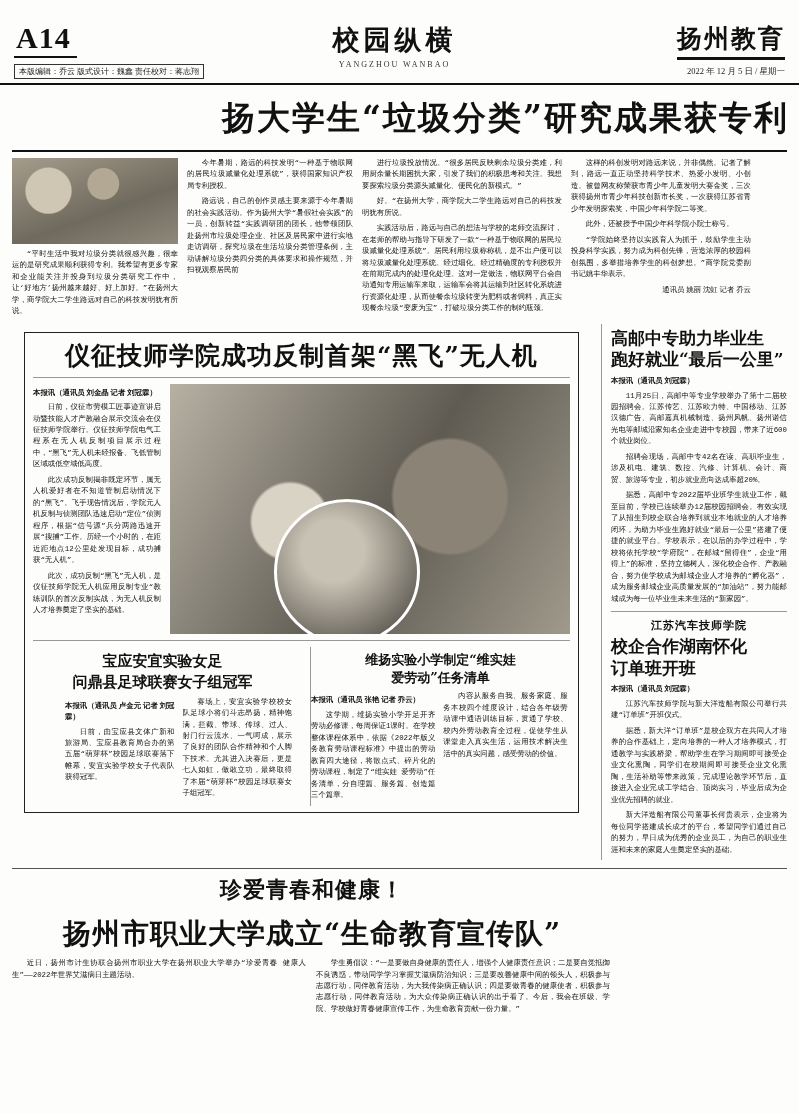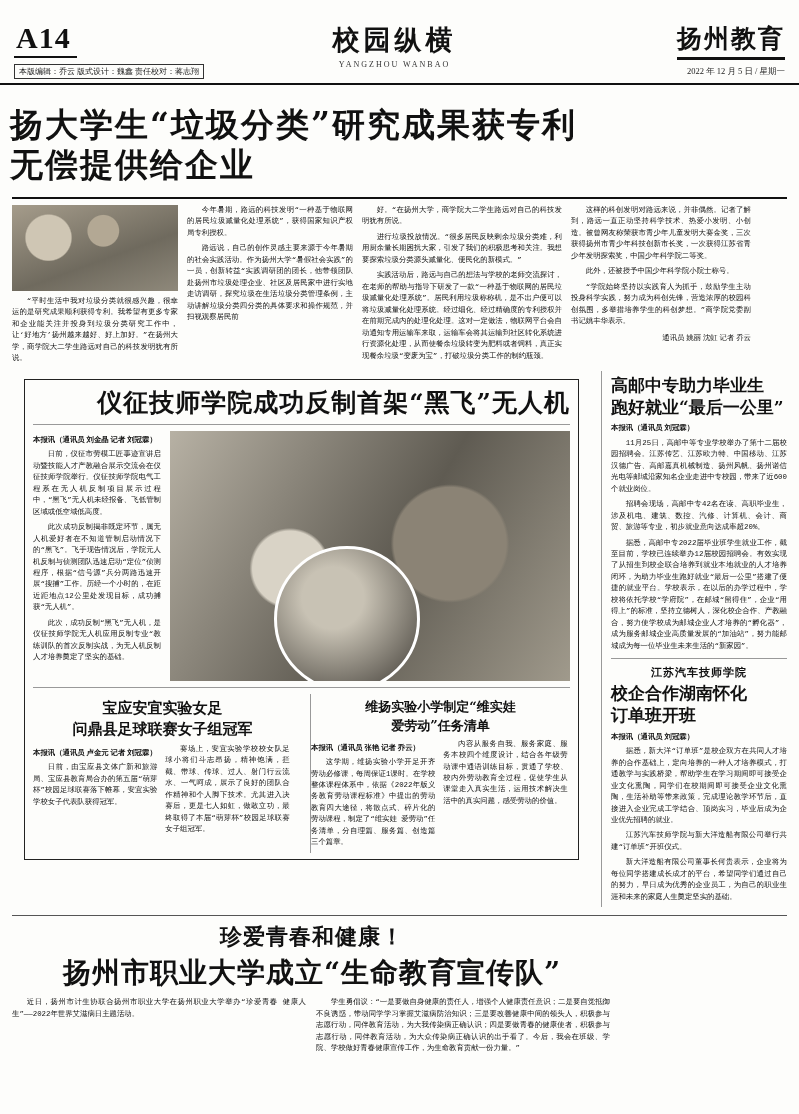--- a/index.html
+++ b/index.html
@@ -18,21 +18,21 @@
   .page-num{font-family:"Liberation Serif",serif;font-size:30px;font-weight:bold;letter-spacing:1px;border-bottom:2px solid #111;display:inline-block;padding:0 6px 2px 2px;line-height:1.05;}
   .mh-credit{margin-top:6px;font-size:8px;border:1px solid #333;display:inline-block;padding:1px 4px;color:#222;white-space:nowrap;}
   .mh-center{flex:1;text-align:center;}
   .mh-center .title{font-size:27px;font-weight:bold;letter-spacing:4px;font-family:"DejaVu Serif",serif;}
   .mh-center .sub{font-size:8px;letter-spacing:2px;color:#333;margin-top:2px;}
   .mh-right{width:250px;text-align:right;}
   .brand{font-size:25px;font-weight:bold;letter-spacing:2px;display:inline-block;border-bottom:3px solid #111;padding-bottom:2px;font-family:"DejaVu Serif",serif;}
   .mh-date{font-size:8.5px;margin-top:6px;color:#222;}
 
   
-  .headline{text-align:left;padding:20px 10px 6px 10px;}
+  .headline{text-align:right;padding:13px 10px 6px 10px;}
   .headline .l1{font-size:33px;font-weight:bold;letter-spacing:2px;line-height:1.22;font-family:"DejaVu Serif",serif;}
   .headline .l2{font-size:33px;font-weight:bold;letter-spacing:2px;line-height:1.22;font-family:"DejaVu Serif",serif;}
   .rule{height:2px;background:#111;margin:6px 12px 0 12px;}
   .rule.thin{height:1px;background:#555;}
 
   
   .cols{display:flex;padding:6px 12px 0 12px;gap:9px;}
   .col{font-size:7.4px;line-height:1.55;text-align:justify;color:#111;}
   .col p{margin:0 0 4px 0;text-indent:2em;font-family:Liberation Mono, monospace;}
 
@@ -48,30 +48,30 @@
      linear-gradient(160deg,#a59c8b 0%, #6f6a5e 60%, #8f897b 100%);}
   .ph.k2{background:
      radial-gradient(circle at 30% 55%, #d9d3c6 0 12%, transparent 13%),
      radial-gradient(circle at 70% 45%, #8b8375 0 18%, transparent 19%),
      linear-gradient(120deg,#b7b1a4 0%, #5f5b52 55%, #a09a8c 100%);}
   .circle-inset{position:absolute;left:26%;top:46%;width:140px;height:140px;border-radius:50%;border:3px solid #fff;
      background:radial-gradient(circle at 40% 35%, #c8c2b4 0 25%, #4f4b44 90%);}
 
   
   .boxed{margin:8px 12px 0 12px;border:1px solid #222;padding:8px 8px 6px 8px;}
-  .box-title{text-align:right;font-size:25px;font-weight:bold;letter-spacing:1px;font-family:"DejaVu Serif",serif;line-height:1.2;}
+  .box-title{text-align:center;font-size:25px;font-weight:bold;letter-spacing:1px;font-family:"DejaVu Serif",serif;line-height:1.2;}
 
   .sub-head{text-align:center;font-size:15px;font-weight:bold;line-height:1.3;margin:5px 0 4px 0;font-family:"DejaVu Serif",serif;}
   .sub-head.sm{font-size:13px;}
 
   .right-col-title{font-size:17px;font-weight:bold;line-height:1.28;font-family:"DejaVu Serif",serif;margin:4px 0 4px 0;}
 
   .bottom-title{text-align:center;font-weight:bold;font-family:"DejaVu Serif",serif;}
   .bt1{font-size:22px;letter-spacing:1px;}
-  .bt2{font-size:28px;letter-spacing:1px;margin-top:2px;}
+  .bt2{font-size:28px;letter-spacing:1px;margin-top:10px;}
   .hline{border-top:1px solid #999;margin:6px 0;}
 </style>
 </head>
 <body>
 
 <div class="page">
 
   <div class="masthead">
     <div class="mh-left">
       <div class="page-num">A14</div>
@@ -82,36 +82,35 @@
       <div class="sub">YANGZHOU WANBAO</div>
     </div>
     <div class="mh-right">
       <div class="brand">扬州教育</div>
       <div class="mh-date">2022 年 12 月 5 日 / 星期一</div>
     </div>
   </div>
 
   <div class="headline">
     <div class="l1">扬大学生“垃圾分类”研究成果获专利</div>
-    <div class="l2">无偿提供给企业</div>
   </div>
   <div class="rule"></div>
 
   <div class="cols">
     <div class="col" style="width:166px;">
       <div class="ph k1" style="height:86px;margin-bottom:5px;"></div>
       <p>“平时生活中我对垃圾分类就很感兴趣，很幸运的是研究成果顺利获得专利。我希望有更多专家和企业能关注并投身到垃圾分类研究工作中，让‘好地方’扬州越来越好、好上加好。”在扬州大学，商学院大二学生路远对自己的科技发明犹有所说。</p>
     </div>
     <div class="col" style="width:166px;">
       <p>今年暑期，路远的科技发明“一种基于物联网的居民垃圾减量化处理系统”，获得国家知识产权局专利授权。</p>
       <p>路远说，自己的创作灵感主要来源于今年暑期的社会实践活动。作为扬州大学“暑假社会实践”的一员，创新转益“实践调研团的团长，他带领团队赴扬州市垃圾处理企业、社区及居民家中进行实地走访调研，探究垃圾在生活垃圾分类管理条例，主动讲解垃圾分类四分类的具体要求和操作规范，并扫视观察居民前</p>
     </div>
     <div class="col" style="width:200px;">
+      <p>进行垃圾投放情况。“很多居民反映剩余垃圾分类难，利用厨余量长期困扰大家，引发了我们的积极思考和关注。我想要探索垃圾分类源头减量化、便民化的新模式。”</p>
       <p>好。“在扬州大学，商学院大二学生路远对自己的科技发明犹有所说。</p>
-      <p>进行垃圾投放情况。“很多居民反映剩余垃圾分类难，利用厨余量长期困扰大家，引发了我们的积极思考和关注。我想要探索垃圾分类源头减量化、便民化的新模式。”</p>
       <p>实践活动后，路远与自己的想法与学校的老师交流探讨，在老师的帮助与指导下研发了一款“一种基于物联网的居民垃圾减量化处理系统”。居民利用垃圾称称机，是不出户便可以将垃圾减量化处理系统。经过细化、经过精确度的专利授权并在前期完成内的处理化处理。这对一定做法，物联网平台会自动通知专用运输车来取，运输车会将其运输到社区转化系统进行资源化处理，从而使餐余垃圾转变为肥料或者饲料，真正实现餐余垃圾“变废为宝”，打破垃圾分类工作的制约瓶颈。</p>
     </div>
     <div class="col" style="width:180px;">
       <p>这样的科创发明对路远来说，并非偶然。记者了解到，路远一直正动坚持科学技术、热爱小发明、小创造。被曾网友称荣获市青少年儿童发明大赛金奖，三次获得扬州市青少年科技创新市长奖，一次获得江苏省青少年发明探索奖，中国少年科学院二等奖。</p>
       <p>此外，还被授予中国少年科学院小院士称号。</p>
       <p>“学院始终坚持以实践育人为抓手，鼓励学生主动投身科学实践，努力成为科创先锋，营造浓厚的校园科创氛围，多举措培养学生的科创梦想。”商学院党委副书记姚丰华表示。</p>
       <div class="sig">通讯员 姚丽 沈虹  记者 乔云</div>
     </div>
   </div>
 
@@ -136,21 +135,21 @@
           </div>
         </div>
 
         <div class="hline"></div>
 
         <div style="display:flex;gap:10px;">
           <div style="width:50%;padding-right:8px;">
             <div class="sub-head">宝应安宜实验女足</div>
             <div class="sub-head" style="margin-top:-2px;">问鼎县足球联赛女子组冠军</div>
             <div style="display:flex;gap:8px;">
-              <div class="col" style="width:48%;">
+              <div class="col" style="width:48%;margin-left:32px;">
                 <div class="byline">本报讯（通讯员 卢金元 记者 刘冠霖）</div>
                 <p>日前，由宝应县文体广新和旅游局、宝应县教育局合办的第五届“萌芽杯”校园足球联赛落下帷幕，安宜实验学校女子代表队获得冠军。</p>
               </div>
               <div class="col" style="width:48%;">
                 <p>赛场上，安宜实验学校校女队足球小将们斗志昂扬，精神饱满，拦截、带球、传球、过人、射门行云流水、一气呵成，展示了良好的团队合作精神和个人脚下技术。尤其进入决赛后，更是七人如虹，做敢立功，最终取得了本届“萌芽杯”校园足球联赛女子组冠军。</p>
               </div>
             </div>
           </div>
           <div style="width:50%;border-left:1px solid #999;">
             <div class="sub-head sm">维扬实验小学制定“维实娃</div>
@@ -179,22 +178,22 @@
         <p>据悉，高邮中专2022届毕业班学生就业工作，截至目前，学校已连续举办12届校园招聘会。有效实现了从招生到校企联合培养到就业本地就业的人才培养闭环，为助力毕业生跑好就业“最后一公里”搭建了便捷的就业平台。学校表示，在以后的办学过程中，学校将依托学校“学府院”，在邮城“留得住”，企业“用得上”的标准，坚持立德树人，深化校企合作、产教融合，努力使学校成为邮城企业人才培养的“孵化器”，成为服务邮城企业高质量发展的“加油站”，努力能邮城成为每一位毕业生未来生活的“新家园”。</p>
       </div>
 
       <div class="hline"></div>
 
       <div style="font-size:11px;font-weight:bold;text-align:center;letter-spacing:1px;">江苏汽车技师学院</div>
       <div class="right-col-title" style="text-align:left;margin-top:3px;">校企合作湖南怀化</div>
       <div class="right-col-title" style="margin-top:-4px;">订单班开班</div>
       <div class="col">
         <div class="byline">本报讯（通讯员 刘冠霖）</div>
+        <p>江苏汽车技师学院与新大洋造船有限公司举行共建“订单班”开班仪式。</p>
         <p>据悉，新大洋“订单班”是校企双方在共同人才培养的合作基础上，定向培养的一种人才培养模式，打通教学与实践桥梁，帮助学生在学习期间即可接受企业文化熏陶，同学们在校期间即可接受企业文化熏陶，生活补助等带来政策，完成理论教学环节后，直接进入企业完成工学结合、顶岗实习，毕业后成为企业优先招聘的就业。</p>
-        <p>江苏汽车技师学院与新大洋造船有限公司举行共建“订单班”开班仪式。</p>
         <p>新大洋造船有限公司董事长何贵表示，企业将为每位同学搭建成长成才的平台，希望同学们通过自己的努力，早日成为优秀的企业员工，为自己的职业生涯和未来的家庭人生奠定坚实的基础。</p>
       </div>
     </div>
   </div>
 
   <div style="padding:4px 12px 0 12px;">
     <div class="rule thin" style="margin:4px 0 6px 0;"></div>
     <div style="width:600px;">
       <div class="bottom-title bt1">珍爱青春和健康！</div>
       <div class="bottom-title bt2">扬州市职业大学成立“生命教育宣传队”</div>

